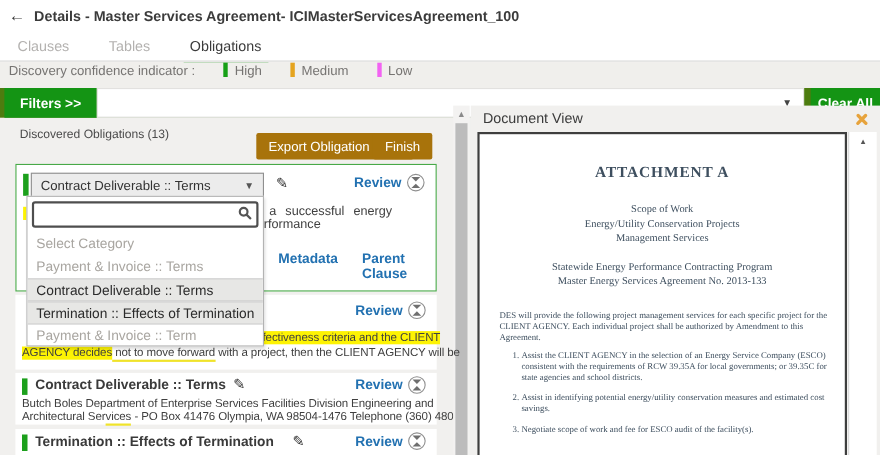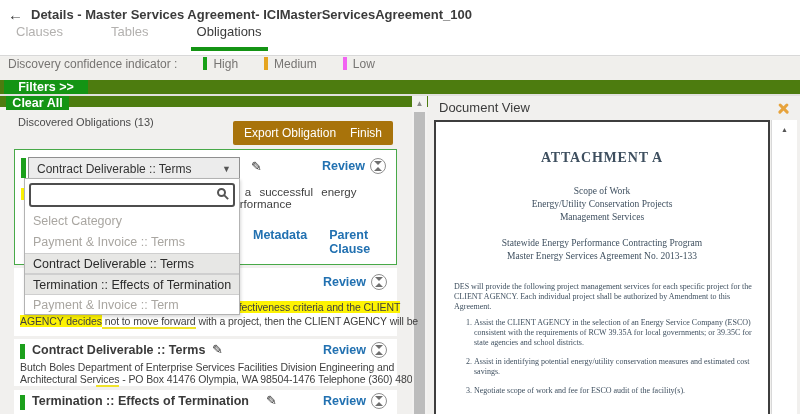--- a/index.html
+++ b/index.html
@@ -5,34 +5,34 @@
   * { box-sizing: border-box; margin: 0; padding: 0; }
   html,body { width:800px; height:414px; overflow:hidden; }
   body { font-family:"Liberation Sans", sans-serif; background:#fff; position:relative; }
   .page { position:absolute; top:0; left:0; width:800px; height:414px; background:#f1f0ee; overflow:hidden; }
 
   
   .topbar { position:absolute; top:0; left:0; width:800px; height:56px; background:#fff; border-bottom:1px solid #d8d8d8; }
   .titlerow { position:absolute; top:6px; left:8px; display:flex; align-items:center; gap:8px; }
   .back { font-size:15px; font-weight:bold; color:#3b3b3b; cursor:pointer; }
   .doctitle { font-size:13px; font-weight:bold; color:#3b3b3b; }
-  .tabs { position:absolute; top:20px; left:10px; display:flex; gap:36px; }
+  .tabs { position:absolute; top:30px; left:10px; display:flex; gap:24px; }
   .tab { font-size:13px; color:#b3b1af; padding:4px 6px 8px 6px; cursor:pointer; }
   .tab.active { color:#3b3b3b; border-bottom:4px solid #149414; }
 
   
   .confbar { position:absolute; top:57px; left:0; width:800px; height:23px; background:#f0efec; display:flex; font-size:12px; color:#767472; }
   .confbar .lbl { margin-left:8px; }
   .sw { display:inline-block; width:4px; height:13px; margin:0 6px 0 26px; }
   .sw.high { background:#16a016; }
   .sw.med  { background:#e5a41f; }
   .sw.low  { background:#f263f2; }
 
   
-  .filtersrow { position:absolute; top:80px; left:0; width:800px; height:27px; display:flex; align-items:stretch; background:#4d7c0f;flex-direction:column; }
+  .filtersrow { position:absolute; top:80px; left:0; width:800px; height:27px; display:flex; align-items:stretch; background:#4d7c0f; }
   .btn-green { background:#149414; color:#fff; font-size:12.5px; font-weight:bold; border:none; display:flex; align-items:center; justify-content:center; cursor:pointer; }
   .filters-btn { width:84px; margin-left:4px; }
   .filterbar { flex:1; background:#fff; border:1px solid #e2e1df; position:relative; cursor:pointer; }
   .filterbar .caret { position:absolute; right:10px; top:7px; font-size:9px; color:#444; }
   .clear-btn { width:63px; margin-left:6px; }
 
   
   .h-obl { position:absolute; left:18px; top:116px; font-size:11px; color:#4b4b4b; }
   .btn-brown { position:absolute; top:121px; height:24px; background:#a8730b; color:#fff; font-size:12px; border:none; border-radius:2px; padding:0 11px; cursor:pointer; }
   .export-btn { left:233px; }

